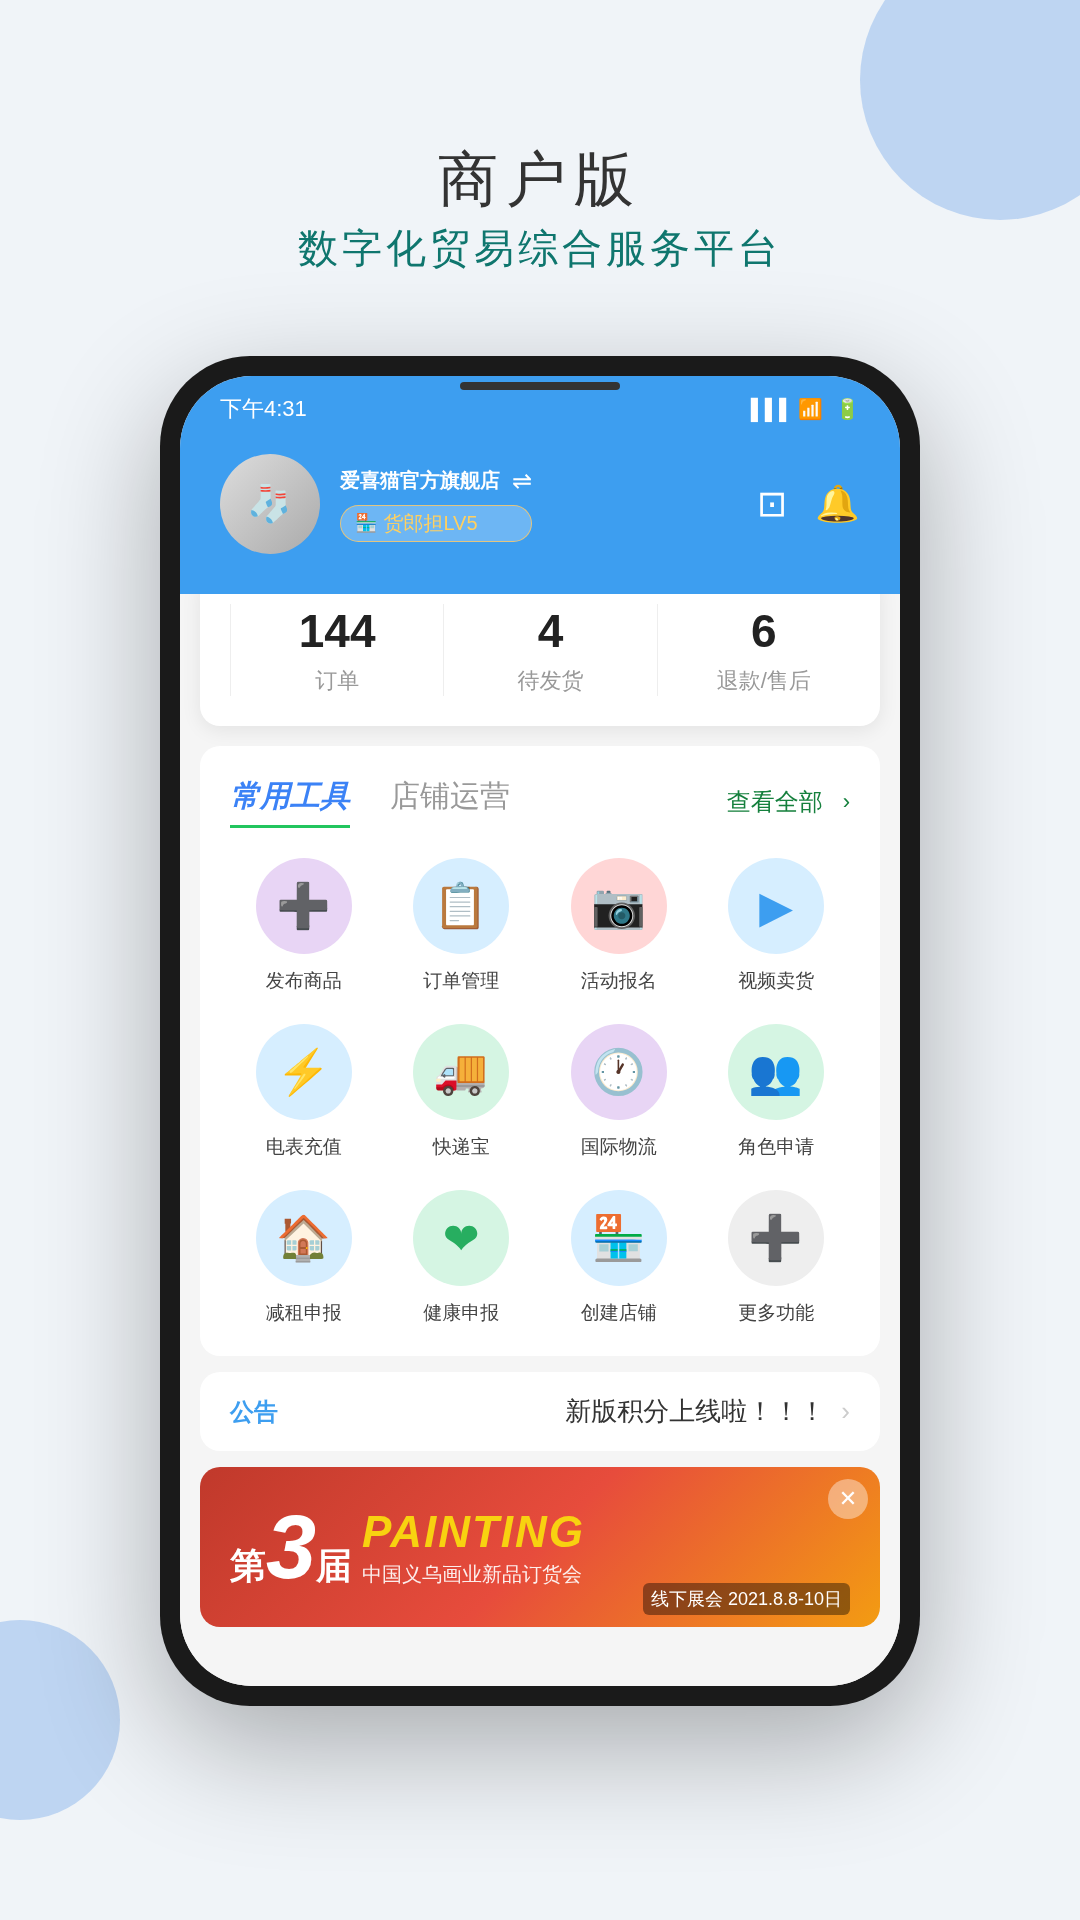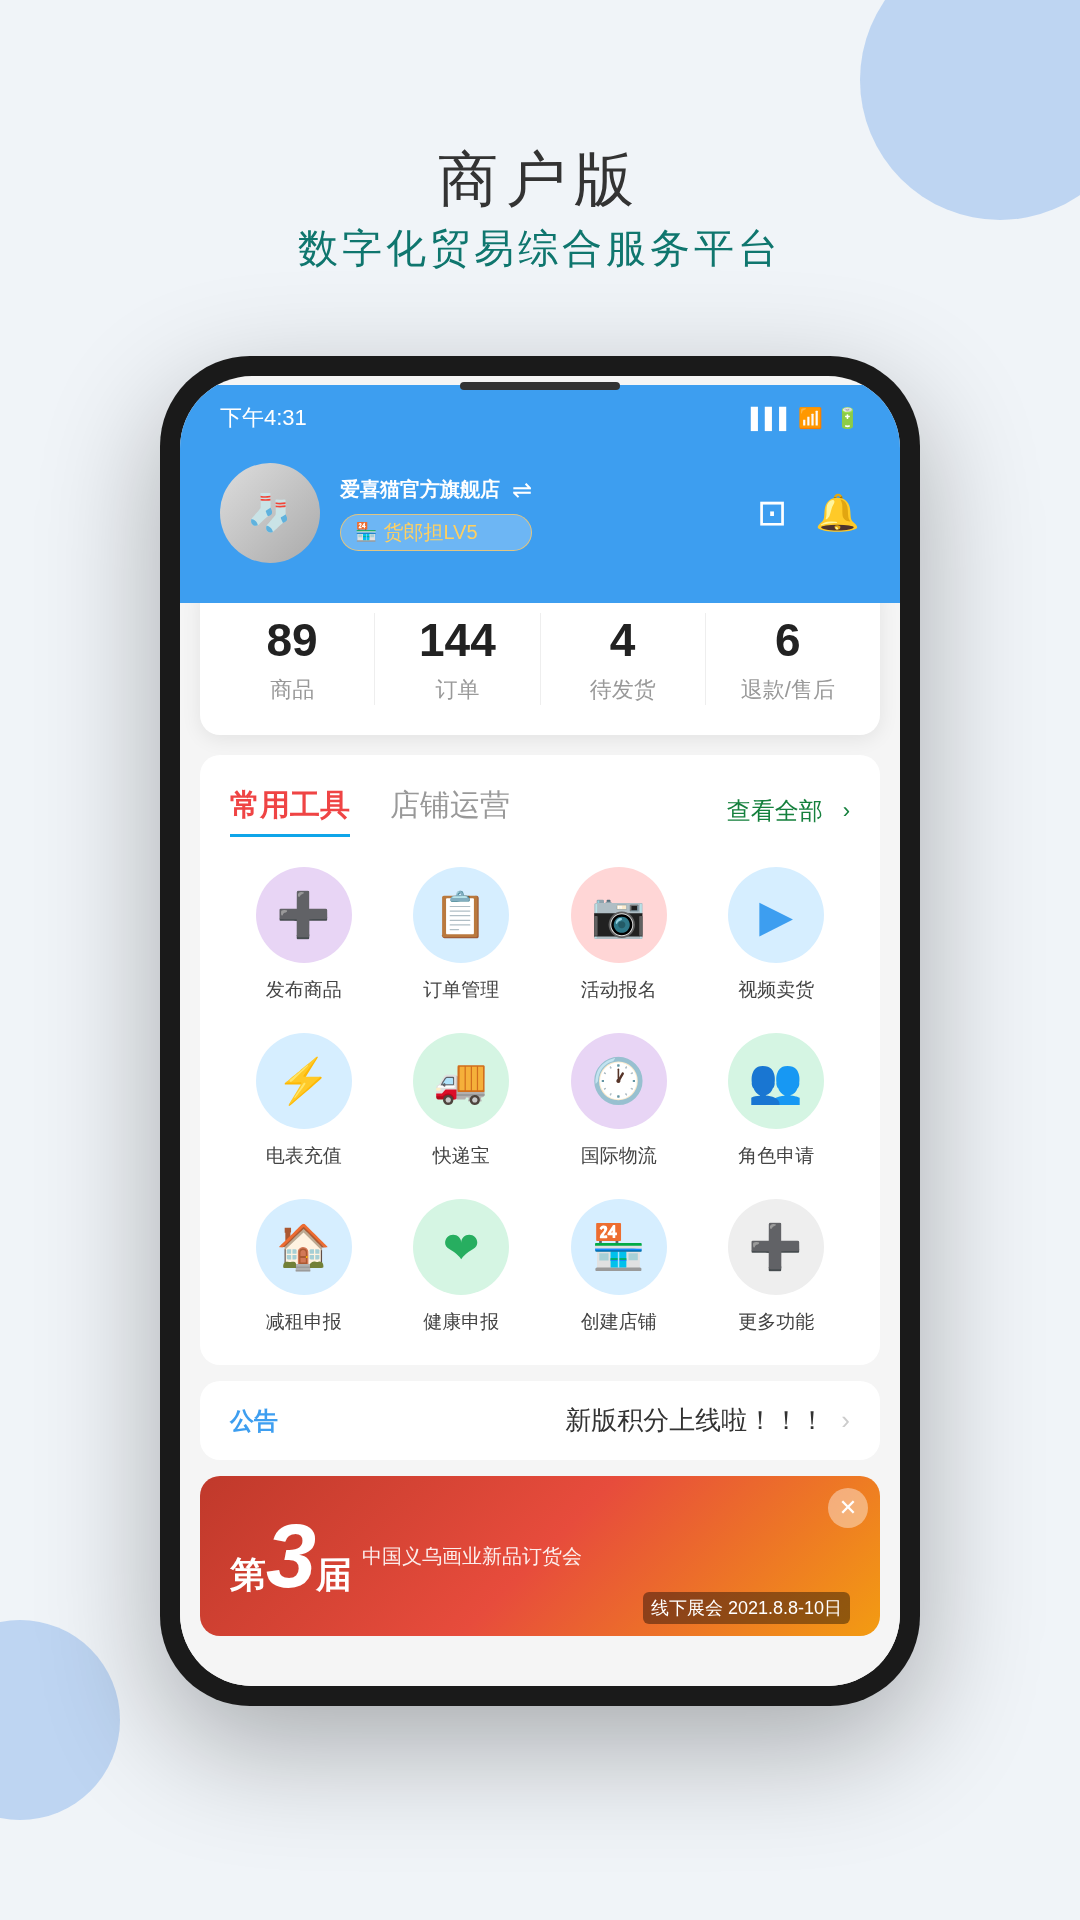--- a/index.html
+++ b/index.html
@@ -90,21 +90,20 @@
     }
 
     
     .status-bar {
       background: #3d9ef0;
       display: flex;
       justify-content: space-between;
       align-items: center;
       padding: 18px 40px 10px;
       flex-shrink: 0;
-      margin-top: 9px;
     }
     .status-time {
       color: white;
       font-size: 22px;
       font-weight: 500;
     }
     .status-icons {
       display: flex;
       gap: 12px;
       align-items: center;
@@ -233,23 +232,24 @@
       display: flex;
       gap: 40px;
     }
     .tab-item {
       font-size: 30px;
       color: #999;
       padding-bottom: 8px;
       cursor: pointer;
     }
     .tab-item.active {
-      color: #ef4444;
+      color: #3b82f6;
       font-weight: 700;
-      border-bottom: 3px solid #0ea5e9;
+      border-bottom: 3px solid #22c55e;
+      font-style: italic;
     }
     .view-all {
       color: #15803d;
       font-size: 24px;
       display: flex;
       align-items: center;
       gap: 20px;
       margin-left: 40px;
     }
     .view-all-arrow {
@@ -427,24 +427,20 @@
           <div class="header-actions">
             <span class="header-action-btn">⊡</span>
             <span class="header-action-btn">🔔</span>
           </div>
         </div>
       </div>
 
       <div class="phone-scroll">
 
         <div class="stats-card">
-          <div class="stat-item">
-            <div class="stat-number">89</div>
-            <div class="stat-label">商品</div>
-          </div>
           <div class="stat-divider"></div>
           <div class="stat-item">
             <div class="stat-number">144</div>
             <div class="stat-label">订单</div>
           </div>
           <div class="stat-divider"></div>
           <div class="stat-item">
             <div class="stat-number">4</div>
             <div class="stat-label">待发货</div>
           </div>
@@ -528,20 +524,21 @@
         </div>
 
         <div class="banner">
           <div class="banner-content">
             <div style="display:flex; align-items:baseline; gap:0px;">
               <span style="font-size:36px; color:white; font-weight:700;">第</span>
               <span class="banner-number">3</span>
               <span style="font-size:36px; color:white; font-weight:700;">届</span>
             </div>
             <div style="display:flex; flex-direction:column; gap:4px;">
+              <span class="banner-painting">PAINTING</span>
               <span class="banner-subtitle">中国义乌画业新品订货会</span>
             </div>
           </div>
           <div class="banner-close">
             <span>✕</span>
           </div>
           <div class="banner-date">线下展会 2021.8.8-10日</div>
         </div>
 
       </div>

